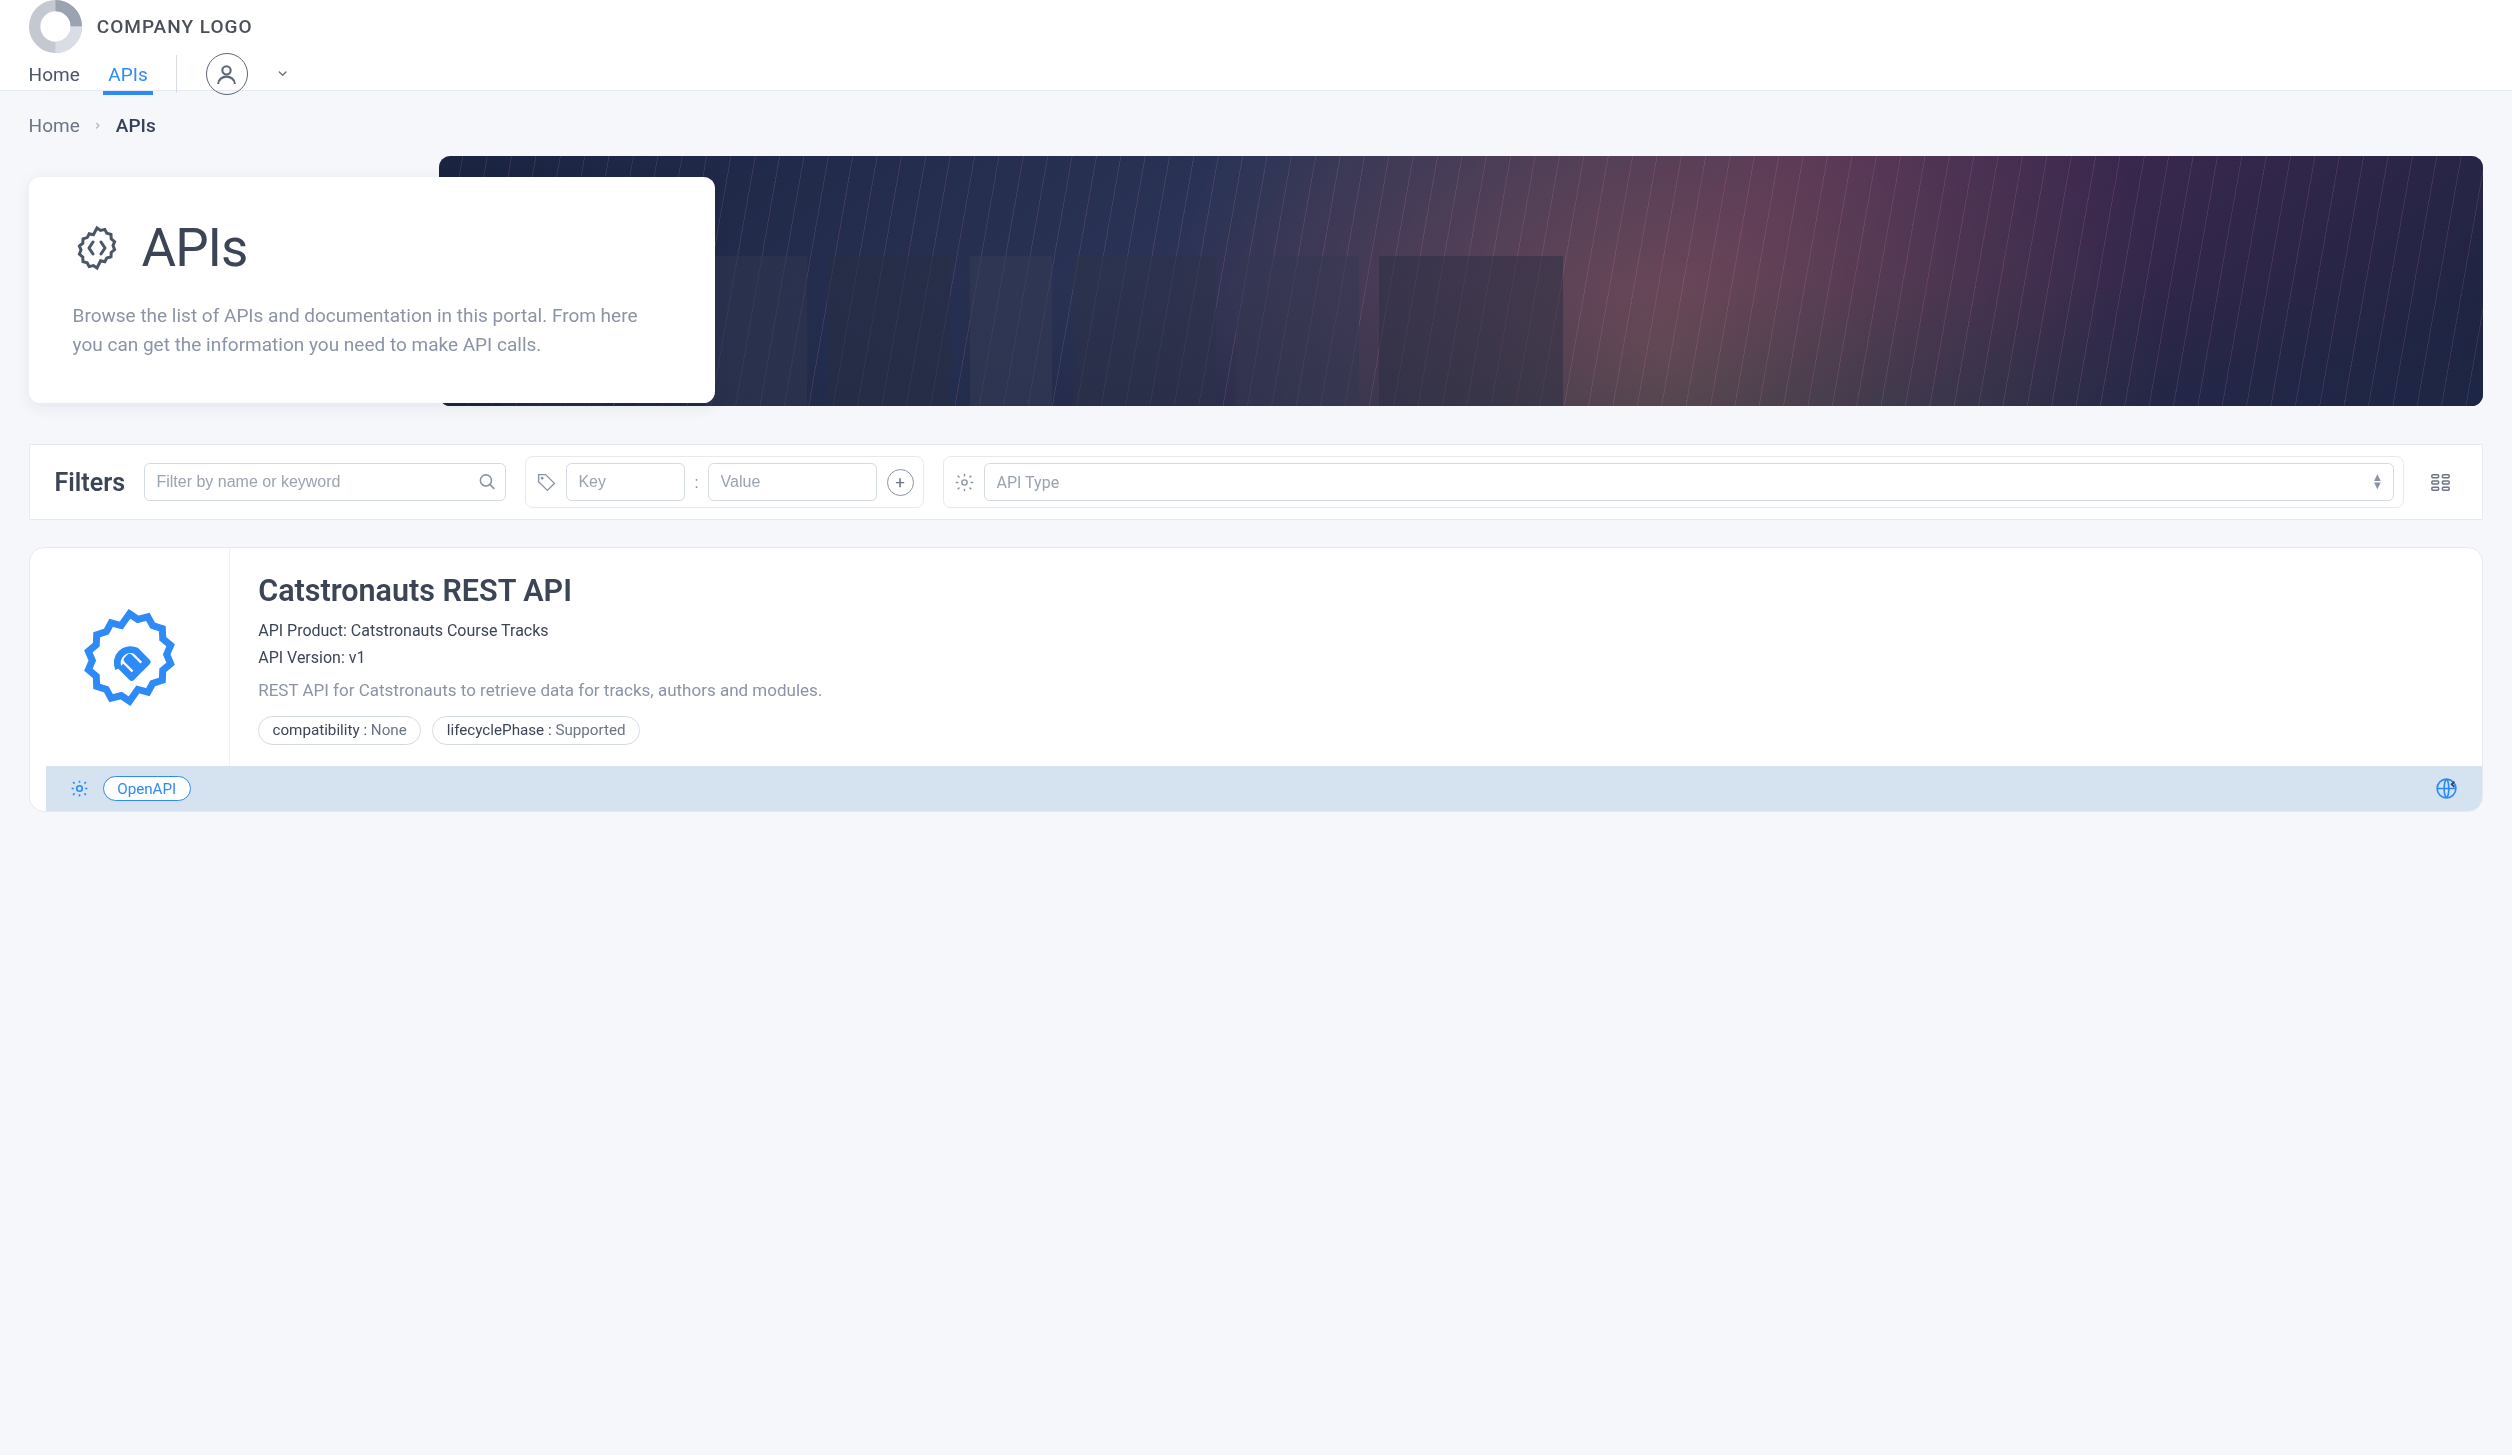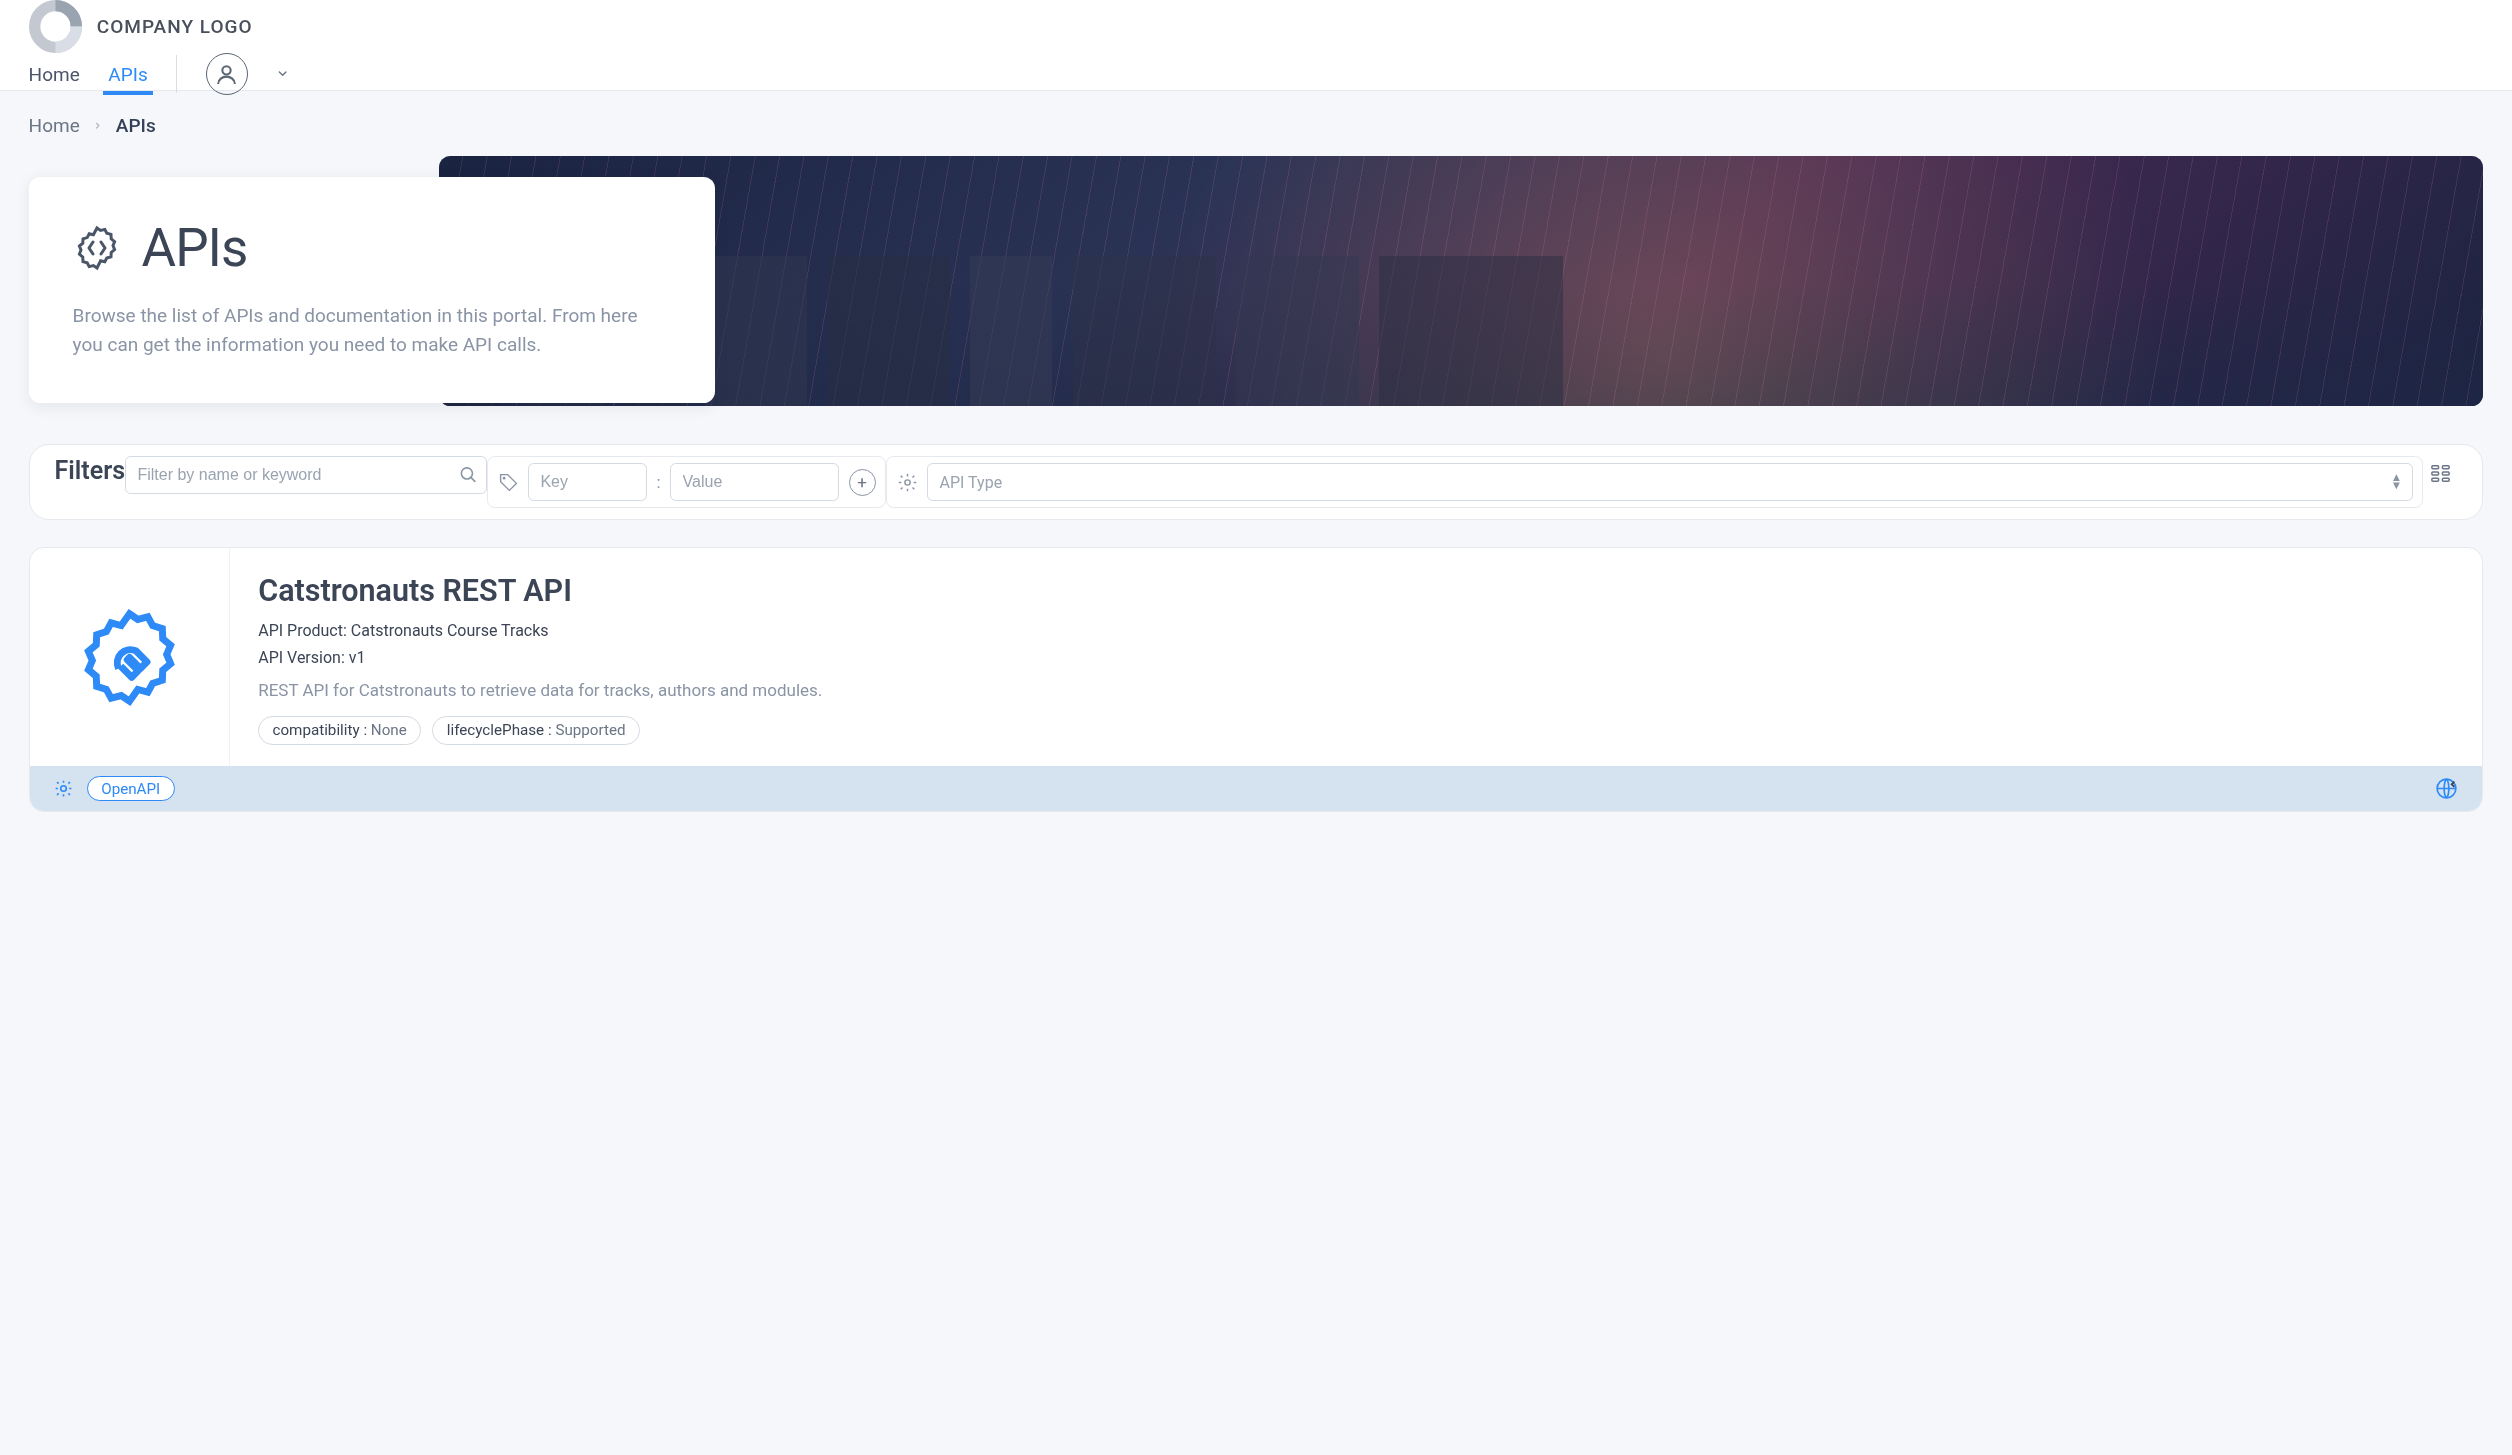--- a/index.html
+++ b/index.html
@@ -36,21 +36,21 @@
   rgba(55,60,85,.9) 26% 30%, transparent 30% 31%,
   rgba(45,50,70,.9) 31% 38%, transparent 38% 39%,
   rgba(50,55,80,.9) 39% 45%, transparent 45% 46%,
   rgba(40,45,65,.9) 46% 55%, transparent 55% 100%);
   opacity: .55;
 }
 .hero-card { position: absolute; top: 21px; left: 0; width: 686px; background:#fff; border-radius:11.4px; padding: 40px 44px 44px; box-shadow: 0 3.8px 15.2px rgba(30,40,60,.08); }
 .hero-title-row { display:flex; align-items:center; gap:21px; }
 .hero-title { font-size: 53px; font-weight: 400; color:#3b4556; letter-spacing:-1px; }
 .hero-desc { margin-top: 23px; font-size: 19px; line-height: 1.5; color:#8a94a5; }
-.filters-bar { margin: 0 28.6px; background:#fff; border:1px solid #e6e9ed; border-radius:20px; padding: 11.4px 25px; display:flex; align-items:flex-start; }
+.filters-bar { margin: 0 28.6px; background:#fff; border:1px solid #e6e9ed; border-radius:1px; padding: 11.4px 25px; display:flex; align-items:center; gap:19px; }
 .filters-label { font-size: 25px; font-weight:600; color:#3b4556; }
 .input-wrap { position:relative; }
 .text-input { height:38px; border:1px solid #d4dae2; border-radius:5.7px; padding:0 38px 0 11.4px; font-size:16px; color:#4a5568; background:#fff; }
 .text-input::placeholder { color:#9aa3b0; }
 .search-input { width: 362px; }
 .key-input { width:119px; }
 .value-input { width:169px; }
 .input-icon { position:absolute; right:9.5px; top:50%; transform:translateY(-50%); color:#8a94a5; }
 .kv-group { display:flex; align-items:center; gap:9.5px; border:1px solid #e6e9ed; border-radius:7.6px; padding:5.7px 9.5px; }
 .colon { color:#8a94a5; font-size:17px; }
@@ -64,21 +64,21 @@
 .result-thumb { width:200px; min-height:190px; display:flex; align-items:center; justify-content:center; border-right:1px solid #eef1f5; }
 .result-body { flex:1; padding: 25px 28.6px 21px; }
 .result-title { font-size: 30.5px; font-weight:600; color:#3b4556; }
 .result-meta { margin-top:13.3px; font-size:16px; color:#3b4556; font-weight:400; }
 .result-meta + .result-meta { margin-top:7.6px; }
 .result-desc { margin-top:13.3px; font-size:17px; color:#8a94a5; }
 .tag-row { margin-top:15.2px; display:flex; gap:11.4px; }
 .tag { border:1px solid #d4dae2; border-radius:15.2px; padding:4.8px 13.3px; font-size:15.2px; color:#4a5568; }
 .tag .k { color:#3b4556; }
 .tag .v { color:#6b7585; }
-.result-footer { background:#d5e2ef; padding:9.5px 23px; display:flex; align-items:center; justify-content:space-between; }
+.result-footer { background:#d5e2ef; padding:9.5px 23px; display:flex; align-items:center; justify-content:space-between;margin-left:16px; }
 .footer-left { display:flex; align-items:center; gap:13.3px; }
 .badge { border:1.4px solid #2d8af7; color:#2d8af7; border-radius:13.3px; padding:2.9px 13.3px; font-size:15.2px; background:#fff; }
 svg { display:block; }
 </style>
 </head>
 <body>
 
 <header class="header">
   <div class="logo-section">
     <svg class="logo-ring" viewBox="0 0 56 56">

